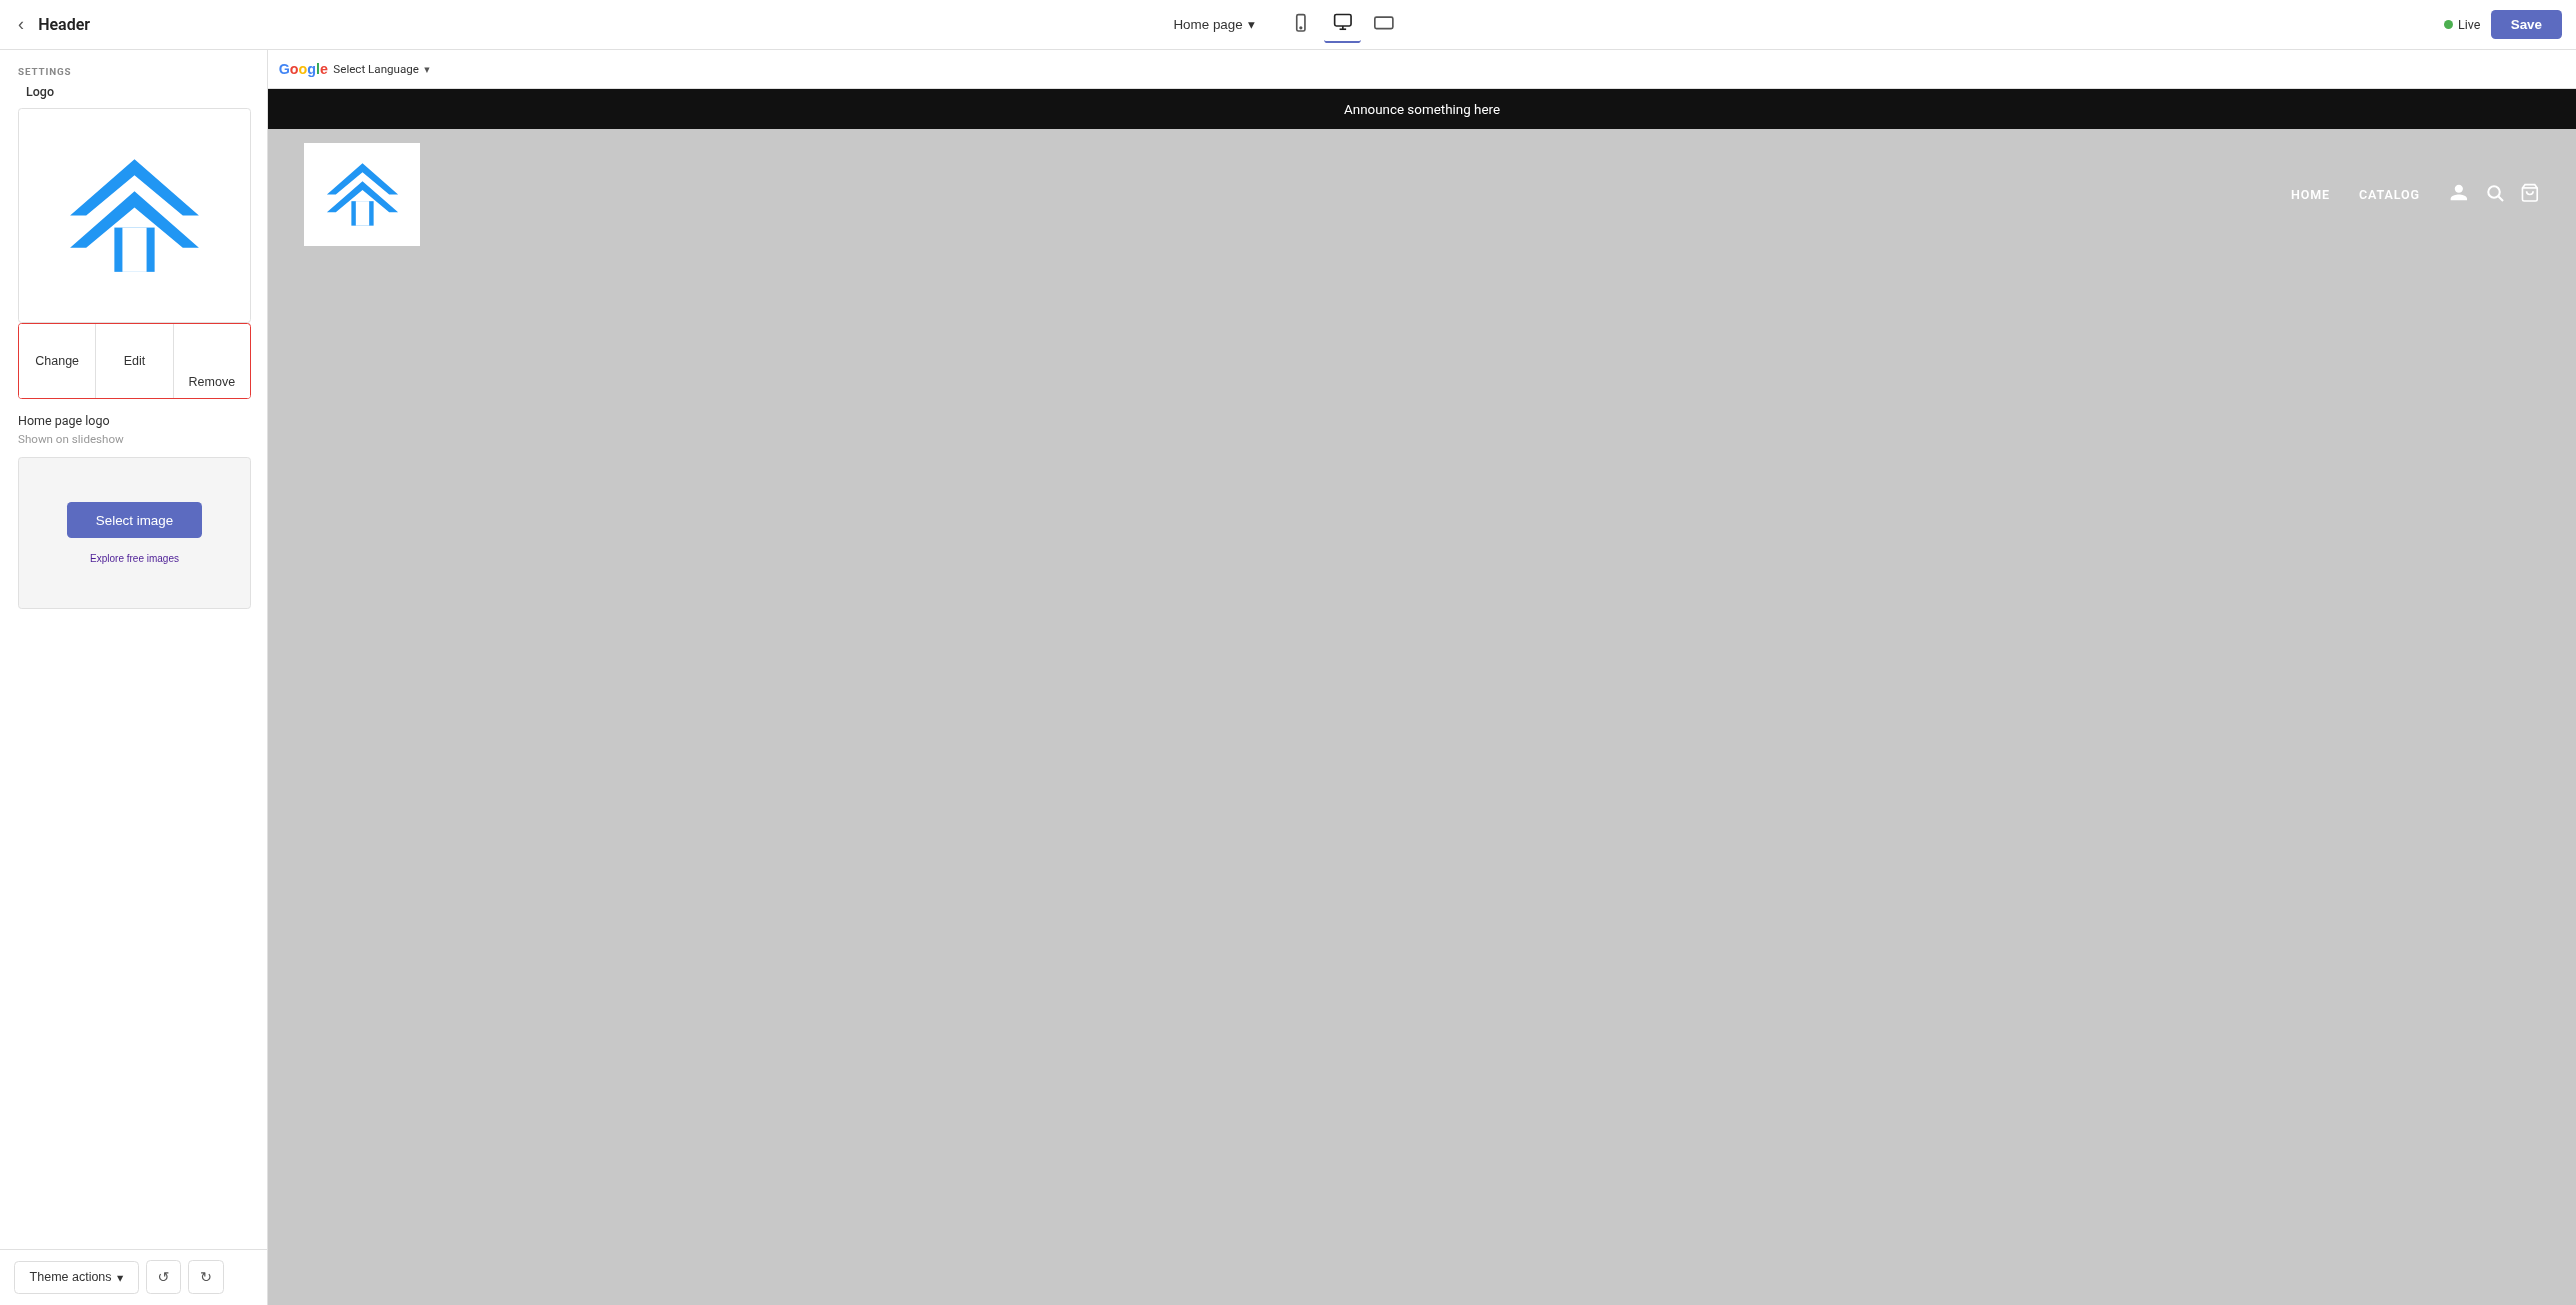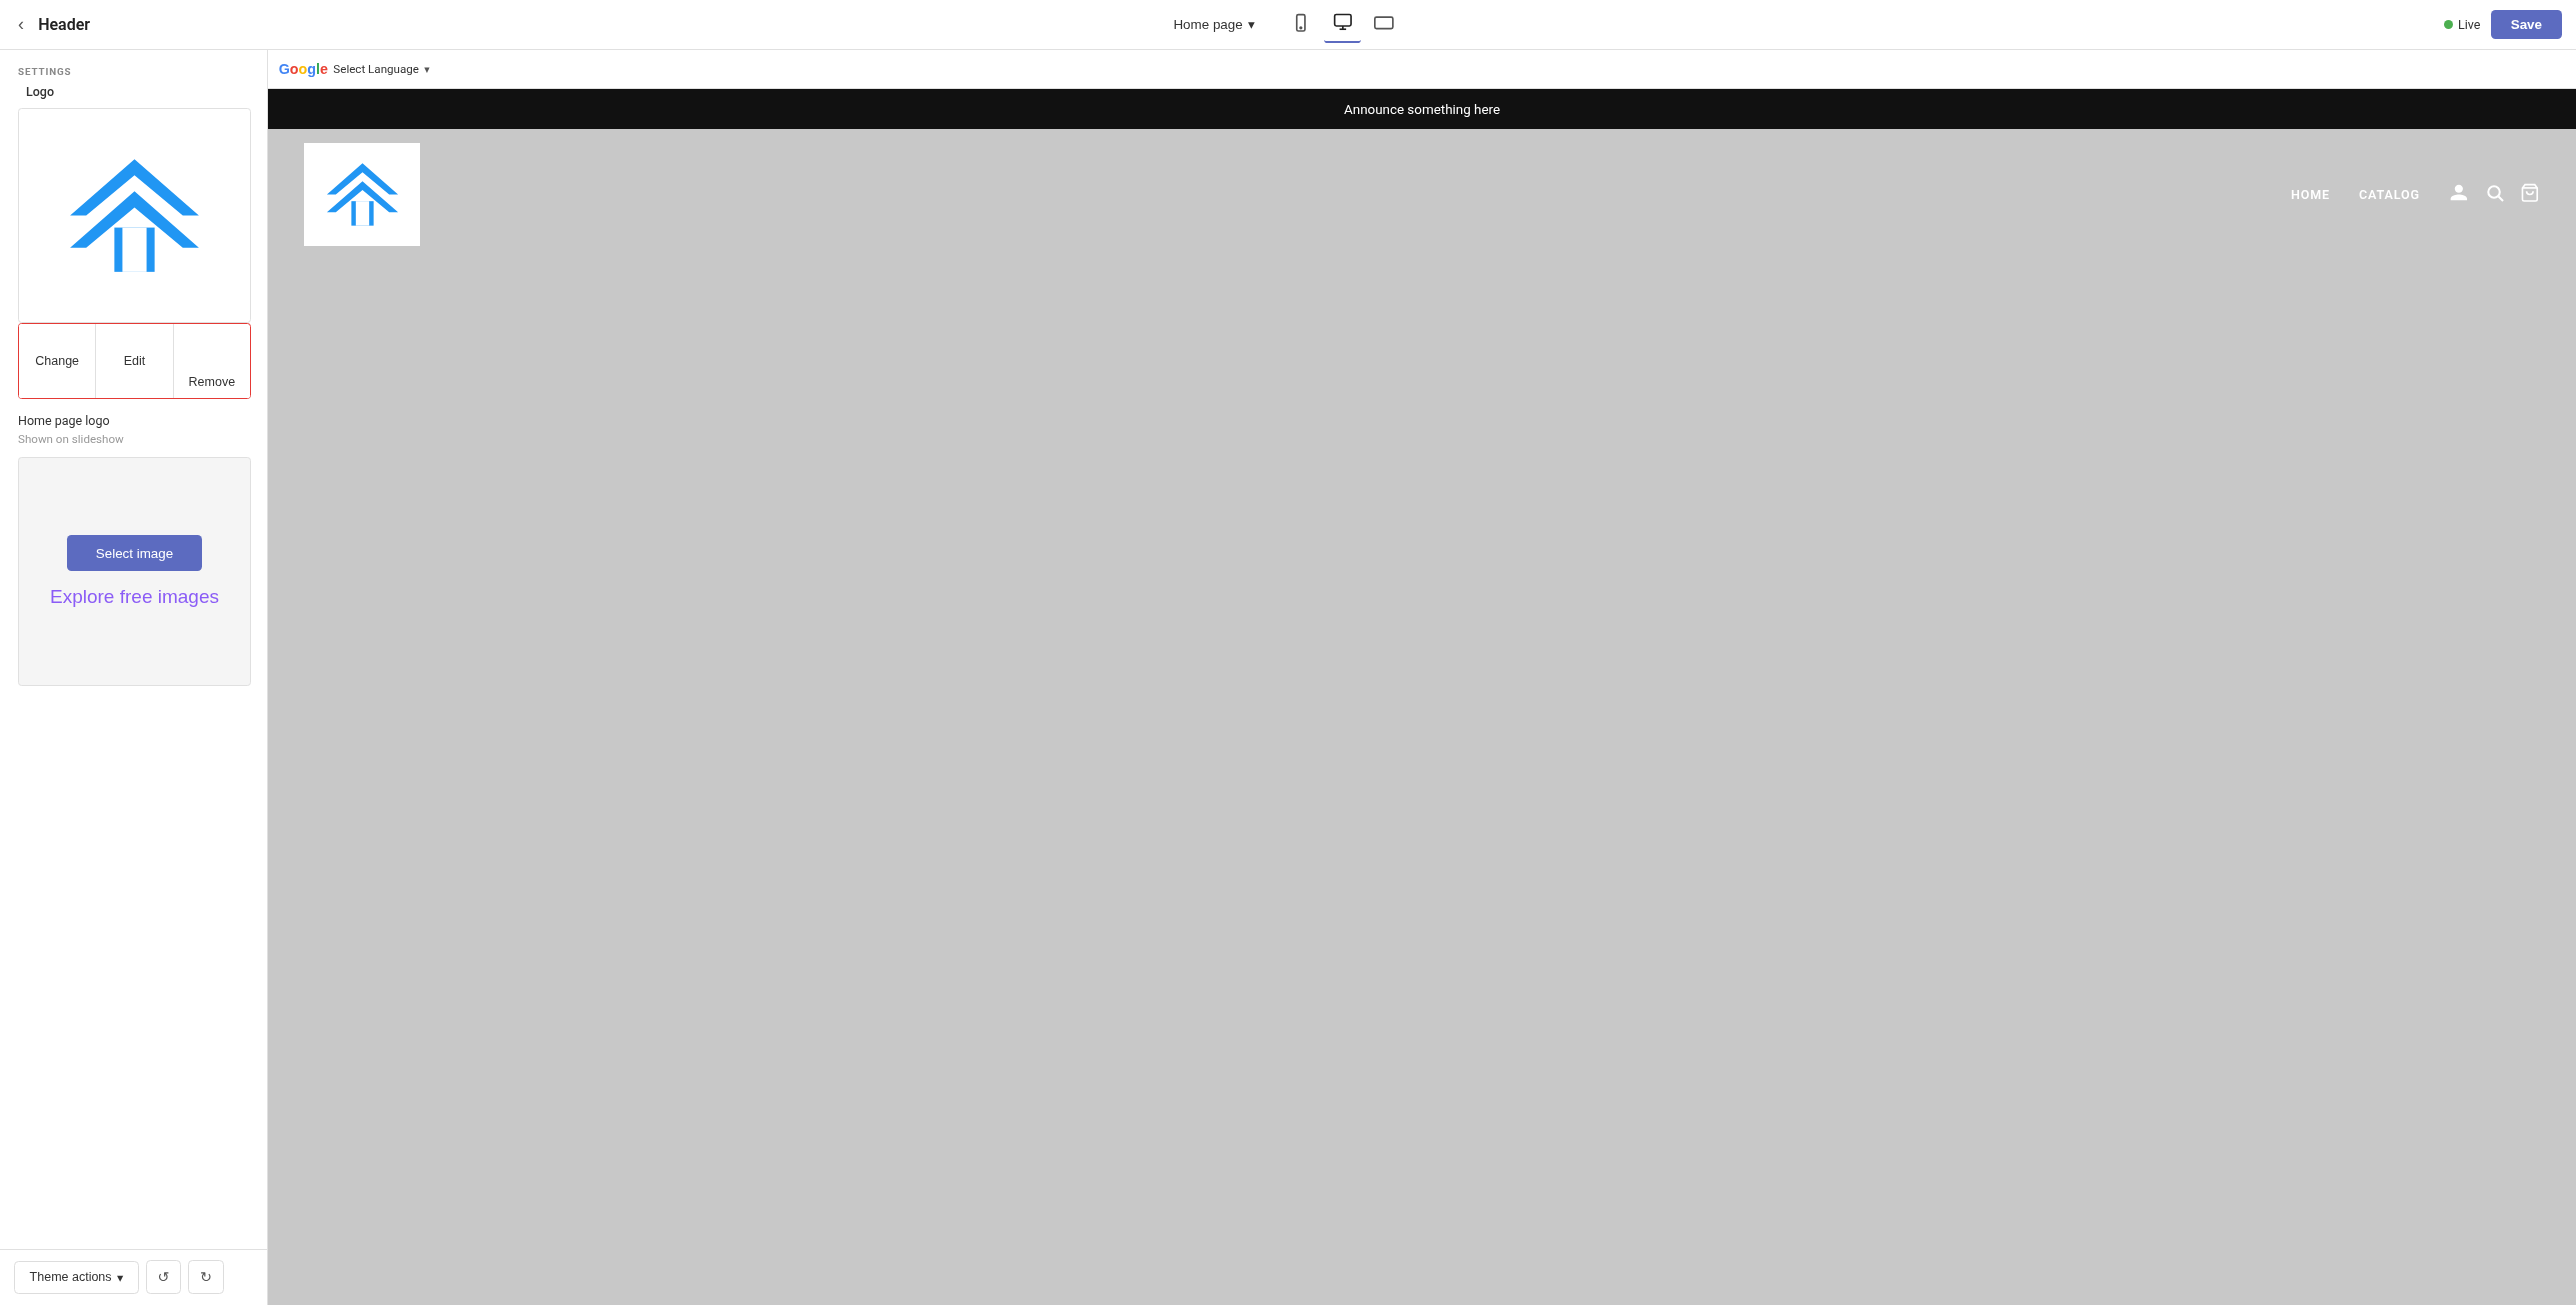--- a/index.html
+++ b/index.html
@@ -178,42 +178,42 @@
     }
     .shown-on-slideshow {
       font-size: 11.6px;
       color: #999;
       margin-bottom: 10.7px;
     }
     .slideshow-logo-box {
       border: 0.9px solid #e0e0e0;
       border-radius: 3.6px;
       width: 233px;
-      height: 229px;
+      height: 152px;
       background: #f5f5f5;
       display: flex;
       flex-direction: column;
       align-items: center;
       justify-content: center;
       gap: 14.3px;
       margin-bottom: 7.2px;
     }
     .select-image-btn {
       background: #5c6bc0;
       color: #fff;
       border: none;
       border-radius: 4.5px;
       padding: 10.7px 29px;
       font-size: 13.4px;
       cursor: pointer;
       font-weight: 500;
     }
     .explore-free-images-link {
-      color: #8b5cf6;
-      font-size: 19px;
+      color: #4c1d95;
+      font-size: 10px;
       cursor: pointer;
       text-decoration: none;
       background: none;
       border: none;
     }
     .sidebar-bottom {
       margin-top: auto;
       border-top: 0.9px solid #e0e0e0;
       padding: 10.7px 14.3px;
       display: flex;

